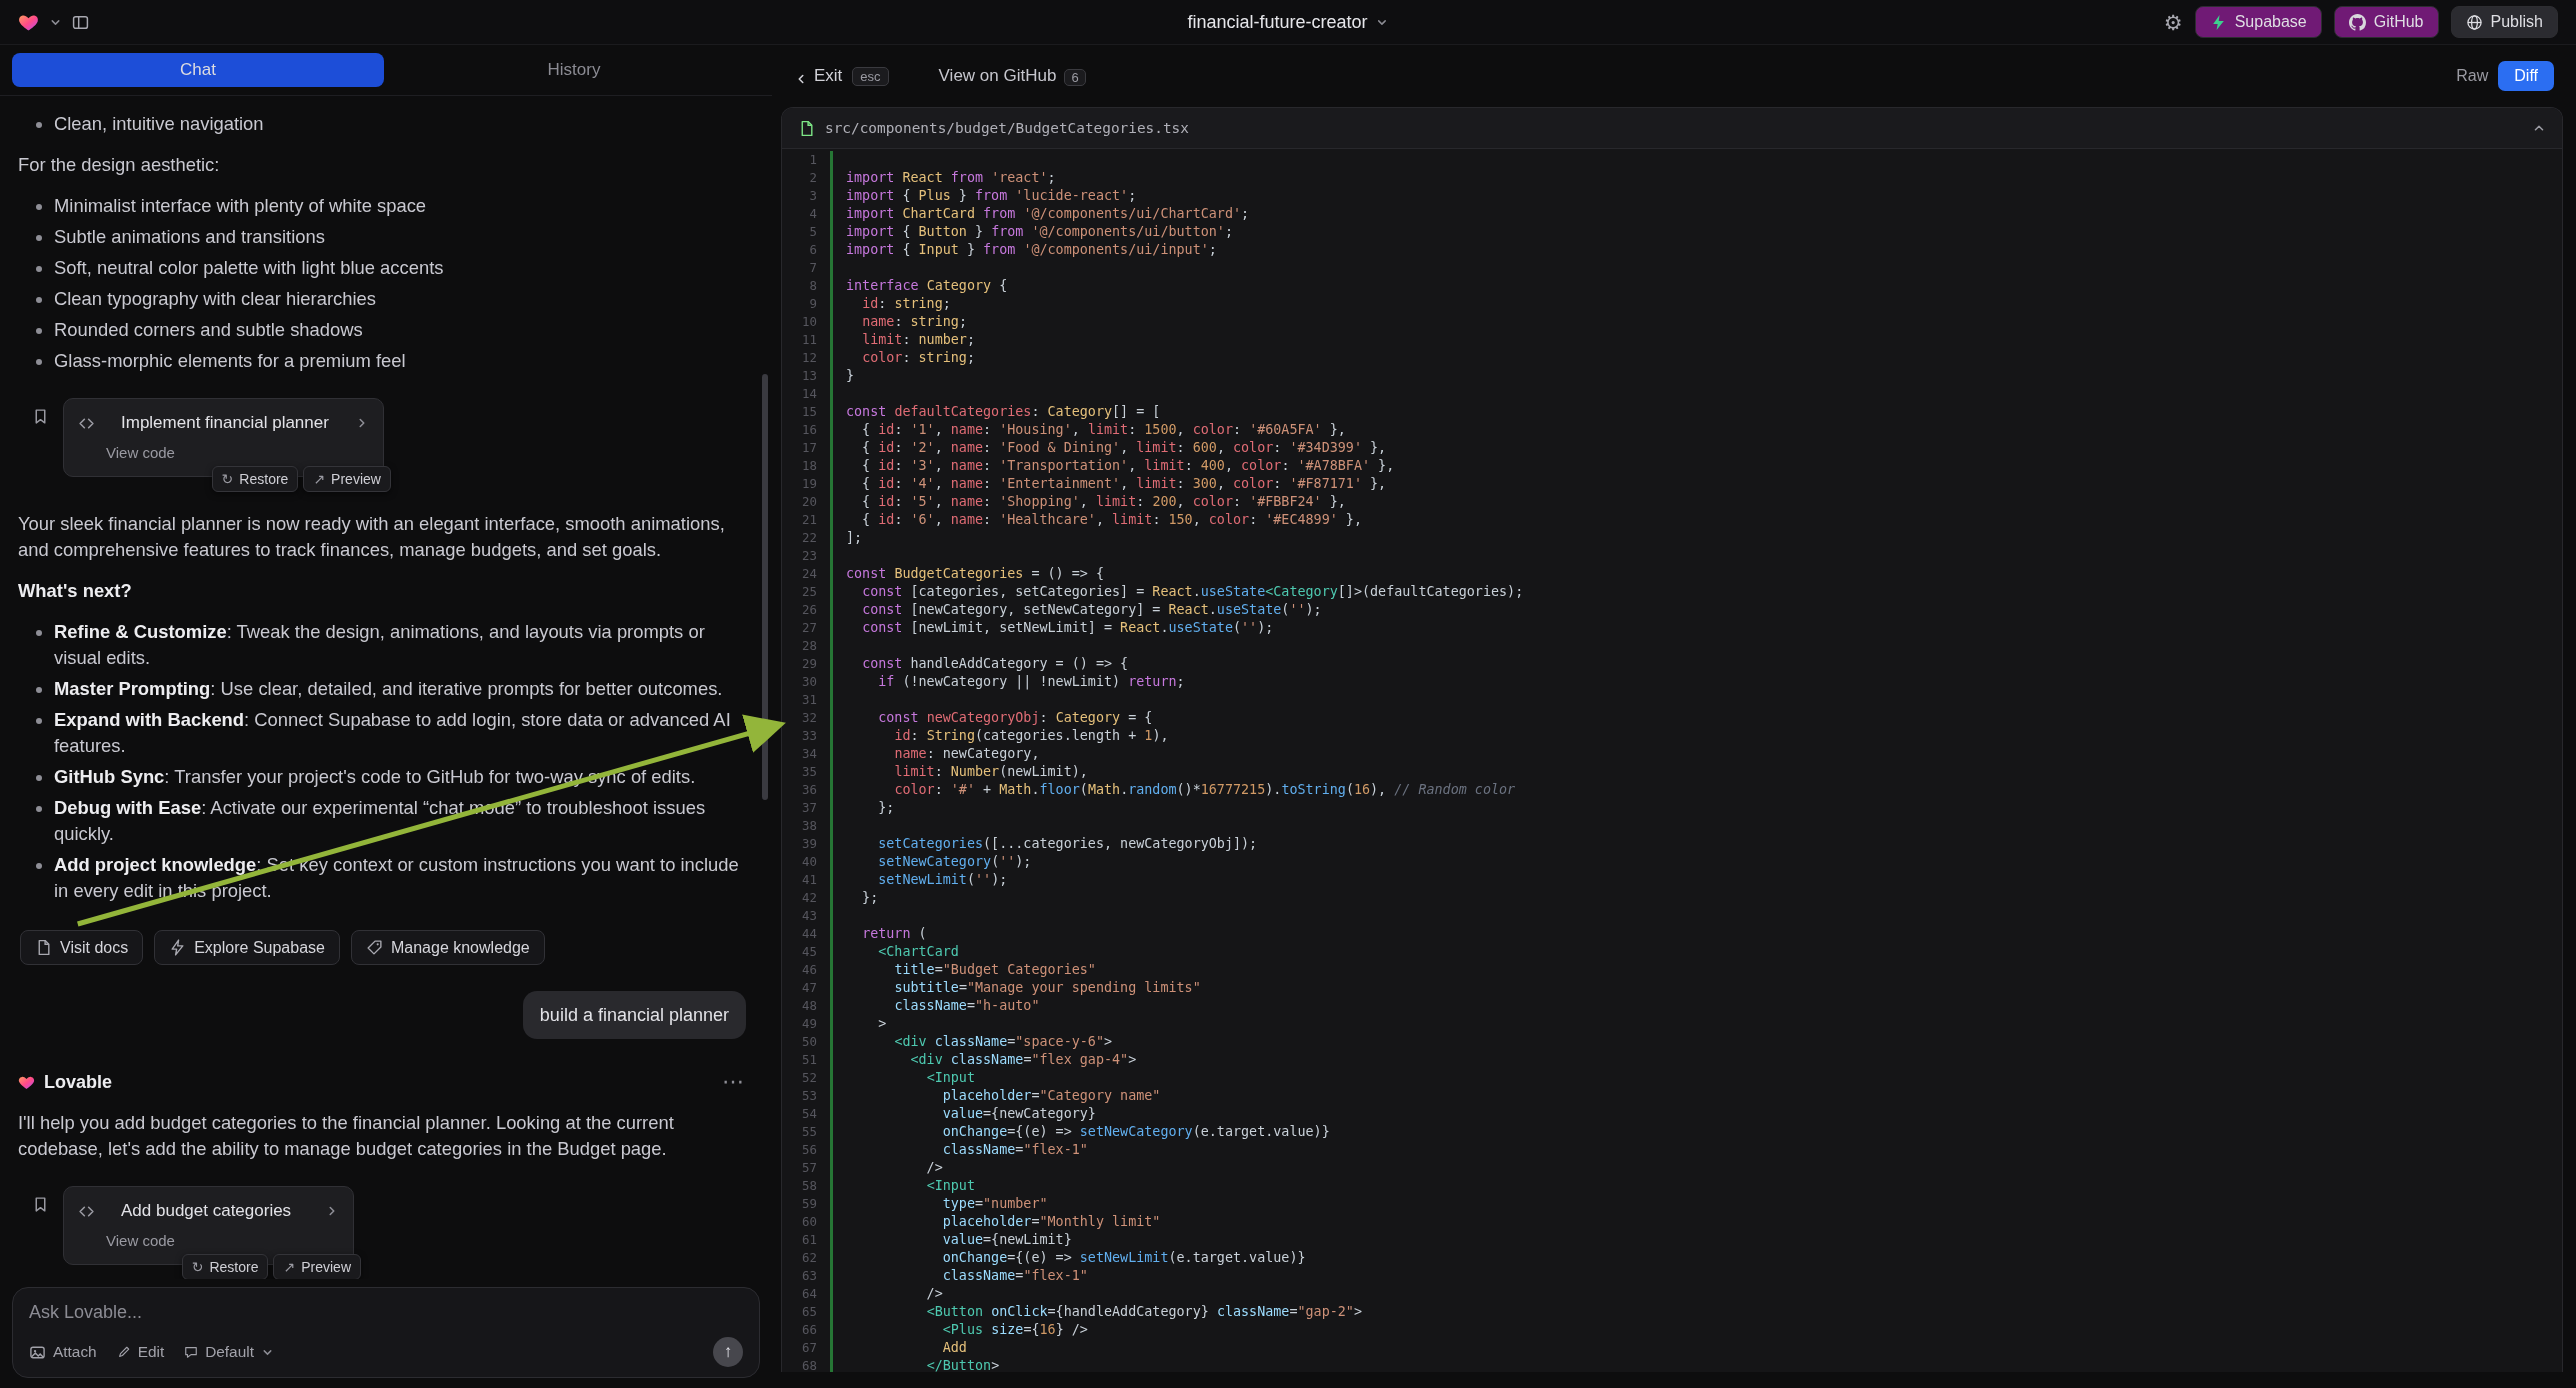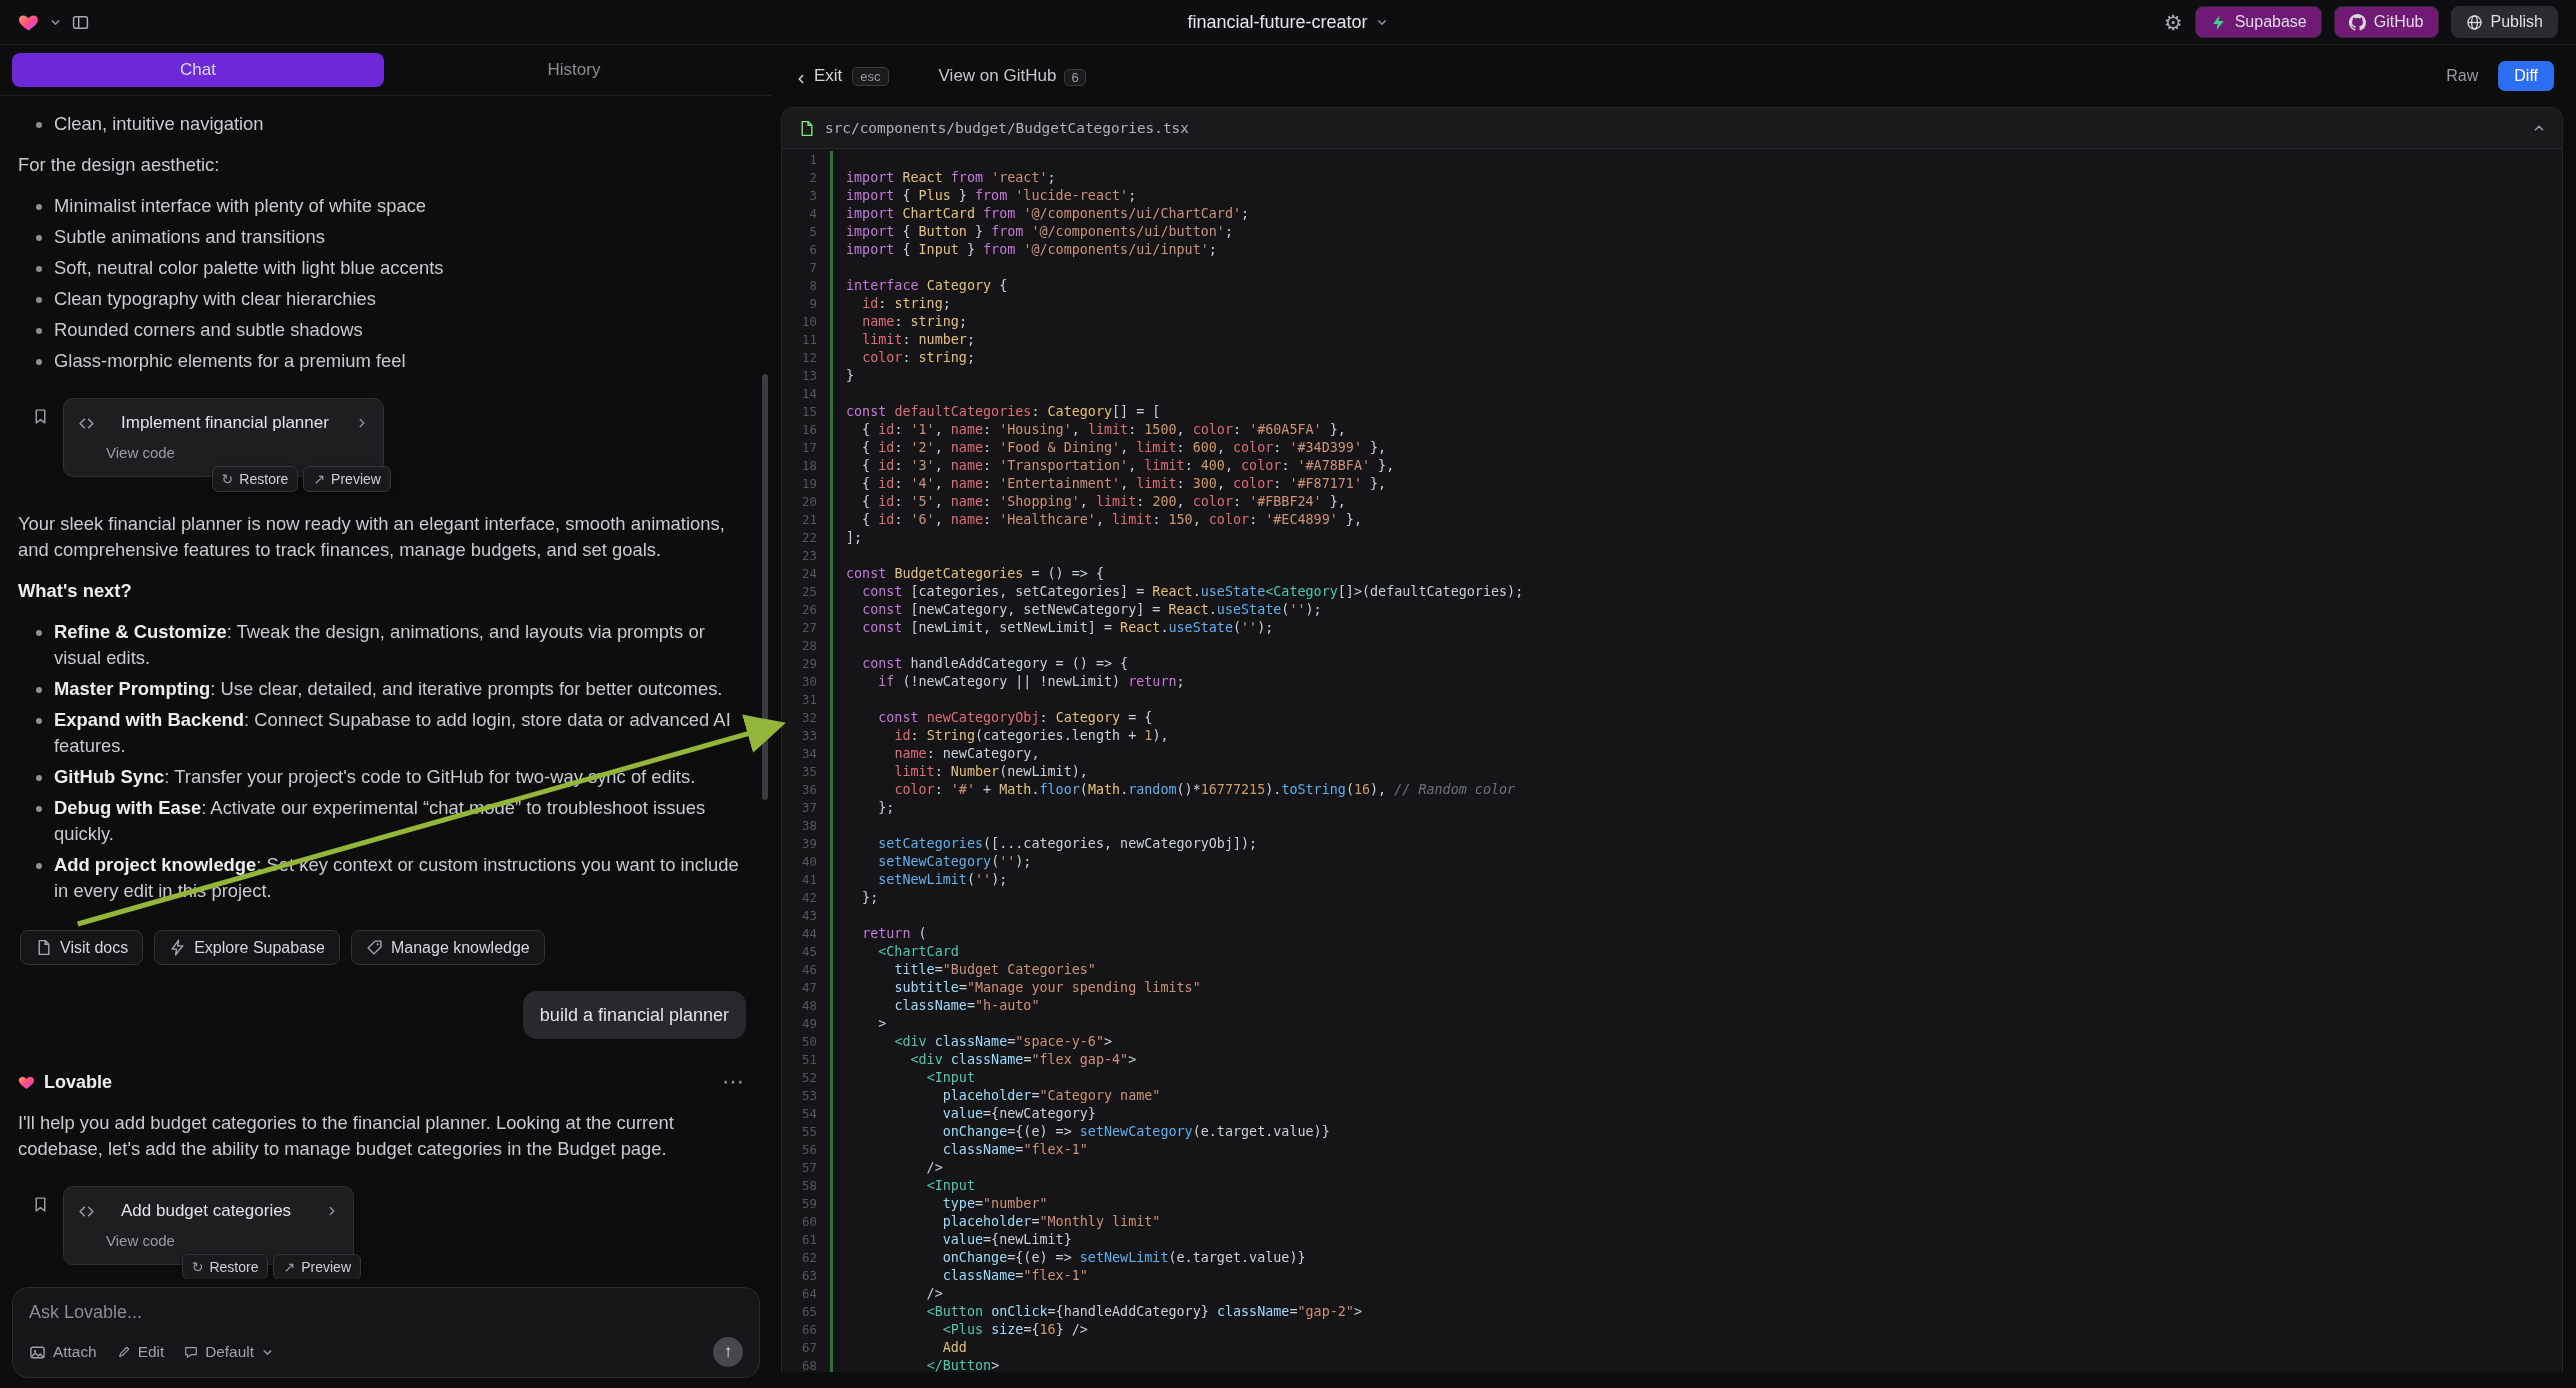--- a/index.html
+++ b/index.html
@@ -20,21 +20,21 @@
   .i20{width:21px;height:21px;display:block}
   .chev-sm{width:13px;height:13px;display:block;color:#8b8b93}
 
   
   .main{display:flex;height:1343px}
 
   
   .chat-panel{width:772px;flex:none;display:flex;flex-direction:column;position:relative}
   .tabs{display:flex;gap:4px;padding:8px 12px;border-bottom:1px solid #1e1e22}
   .tab{flex:1;height:34px;display:flex;align-items:center;justify-content:center;font-size:17px;color:#8b8b93;border-radius:8px;cursor:pointer}
-  .tab.active{background:#6d28d9;color:#dcdce1}
+  .tab.active{background:#1d4ed8;color:#dcdce1}
   .chat-scroll{flex:1;overflow:hidden;padding:10px 26px 0 18px;font-size:18.4px;line-height:26px}
   .chat-scroll p{margin:15px 0;color:#c9c9d1}
   .chat-scroll .hd{color:#ededf0;font-weight:bold}
   ul.blist{list-style:disc;padding-left:36px;margin:10px 0}
   ul.blist li{margin:5px 0;color:#c9c9d1}
   ul.blist li::marker{color:#8e8e96}
   ul.blist li b{color:#ededf0}
   ul.lead{margin-top:2px}
 
   .card-row{display:flex;align-items:flex-start;gap:14px;margin:24px 0 34px 14px}
@@ -68,21 +68,21 @@
   .comp-btn{display:flex;align-items:center;gap:7px;background:none;border:none;color:#a2a2aa;font-size:15.4px;font-family:inherit;cursor:pointer;padding:0}
   .send{margin-left:auto;width:30px;height:30px;border-radius:50%;background:#47474d;color:#e8e8ee;display:flex;align-items:center;justify-content:center;font-size:17px;border:none;cursor:pointer}
 
   
   .code-region{flex:1;display:flex;flex-direction:column}
   .code-head{height:62px;display:flex;align-items:center;padding:0 22px;gap:10px}
   .exit{display:flex;align-items:flex-end;gap:6px;color:#d2d2d8;font-size:17px;cursor:pointer}
   kbd.esc{border:1px solid #3a3a3f;background:#1b1b1e;border-radius:5px;padding:1px 7px;font-size:13px;color:#9a9aa2;font-family:inherit}
   .vgh{margin-left:40px;color:#c6c6cd;font-size:17px;cursor:pointer;display:flex;align-items:flex-end;gap:8px}
   .badge6{border:1px solid #3a3a3f;border-radius:5px;padding:0 6px;font-size:13px;color:#9a9aa2;background:#1b1b1e}
-  .head-right{margin-left:auto;display:flex;align-items:flex-start;gap:10px}
+  .head-right{margin-left:auto;display:flex;align-items:flex-start;gap:0}
   .raw-btn{color:#9a9aa2;font-size:16px;background:none;border:none;font-family:inherit;padding:6px 10px;cursor:pointer}
   .diff-btn{background:#2b6ef2;color:#fff;font-size:16px;border:none;border-radius:7px;padding:6px 16px;font-family:inherit;cursor:pointer}
 
   .file-card{margin:0 13px 16px 9px;flex:1;border:1px solid #28282c;border-bottom:none;border-radius:12px 12px 0 0;overflow:hidden;display:flex;flex-direction:column;background:#151517}
   .file-head{height:41px;flex:none;display:flex;align-items:center;gap:10px;padding:0 16px;background:#1a1a1d;border-bottom:1px solid #28282c}
   .file-path{font-family:"DejaVu Sans Mono",monospace;font-size:14.4px;color:#b0b0b8}
   .file-head .chev-up{margin-left:auto;color:#9a9aa2}
 
   .code-body{flex:1;overflow:hidden;font-family:"DejaVu Sans Mono",monospace;font-size:13.4px;line-height:18px;padding-top:2px}
   .code-row{display:flex;height:18px;white-space:pre}

